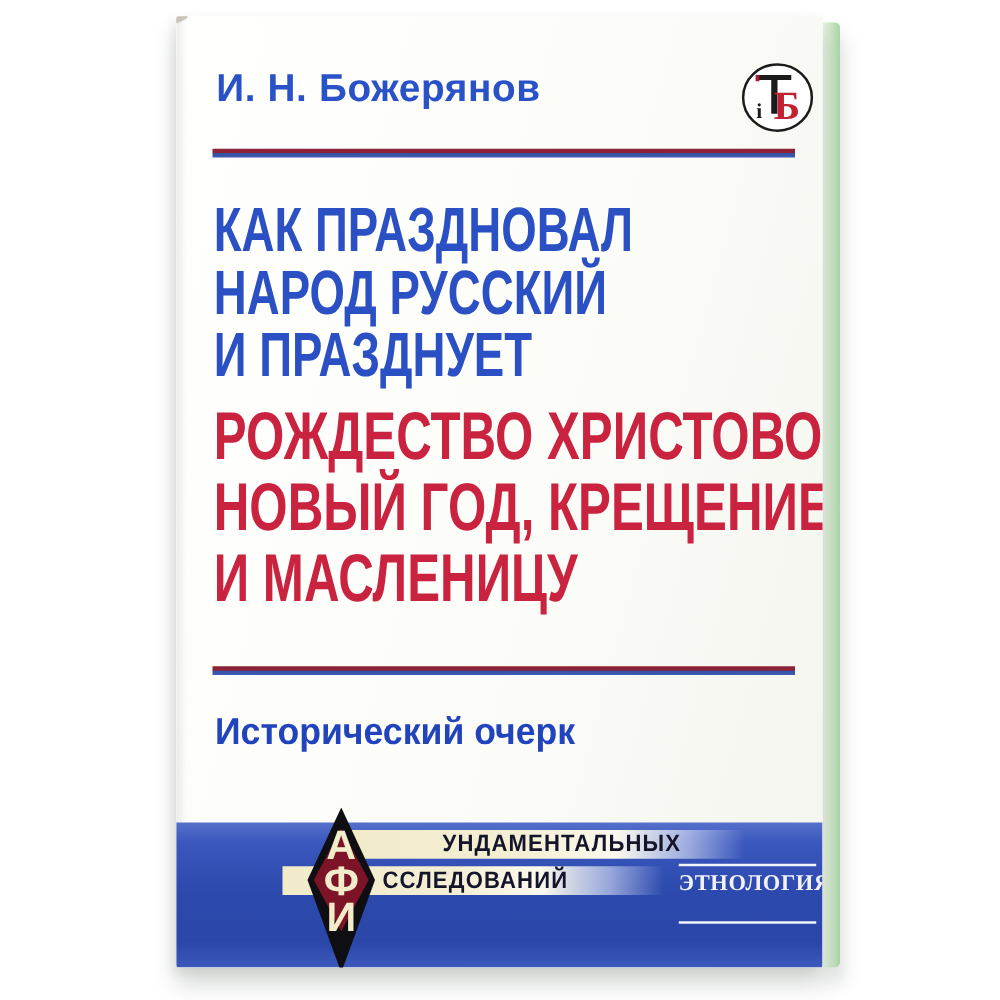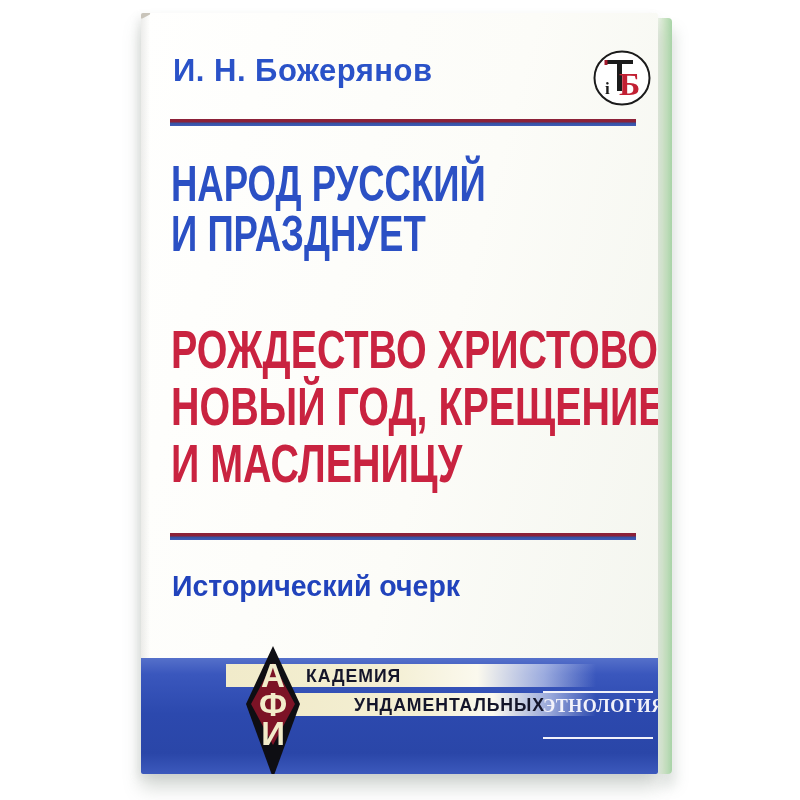--- a/index.html
+++ b/index.html
@@ -85,40 +85,41 @@
         <path d="M14 13 h27" stroke="#1b1b1b" stroke-width="4" fill="none"></path>
         <path d="M14 11 v5" stroke="#a21a2c" stroke-width="3" fill="none"></path>
         <rect x="25" y="11" width="5" height="31" fill="#1b1b1b"></rect>
         <text x="27" y="46" font-family="Liberation Serif, serif" font-weight="bold" font-size="32" fill="#c22033">Б</text>
         <text x="13" y="45" font-family="Liberation Serif, serif" font-weight="bold" font-size="17" fill="#1b1b1b">i</text>
       </svg>
 
       <div class="rule rule1"></div>
 
       <div class="title-block">
+        <div class="t-line"><span>КАК ПРАЗДНОВАЛ</span></div>
         <div class="t-line"><span>НАРОД РУССКИЙ</span></div>
         <div class="t-line"><span>И ПРАЗДНУЕТ</span></div>
       </div>
 
       <div class="subtitle-block">
         <div class="s-line"><span>РОЖДЕСТВО ХРИСТОВО,</span></div>
         <div class="s-line"><span>НОВЫЙ ГОД, КРЕЩЕНИЕ</span></div>
         <div class="s-line"><span>И МАСЛЕНИЦУ</span></div>
       </div>
 
       <div class="rule rule2"></div>
 
       <div class="genre">Исторический очерк</div>
 
       <div class="banner">
 
 
         <div class="bars">
-          <div class="bar bar1"><b>КАДЕМИЯ</b></div>
           <div class="bar bar2"><b>УНДАМЕНТАЛЬНЫХ</b></div>
+          <div class="bar bar3"><b>ССЛЕДОВАНИЙ</b></div>
         </div>
 
         <svg class="diamond" width="58" height="132" viewBox="0 0 58 132">
           <polygon points="29,0 56,58 29,132 2,58" fill="#0e0e13"></polygon>
           <polygon points="29,17 51,58 29,99 7,58" fill="#7c1326"></polygon>
           <g font-family="Liberation Sans, sans-serif" font-weight="bold" font-size="33" fill="#f2ecca" text-anchor="middle">
             <text x="29" y="41">А</text>
             <text x="29" y="70">Ф</text>
             <text x="29" y="99">И</text>
           </g>

